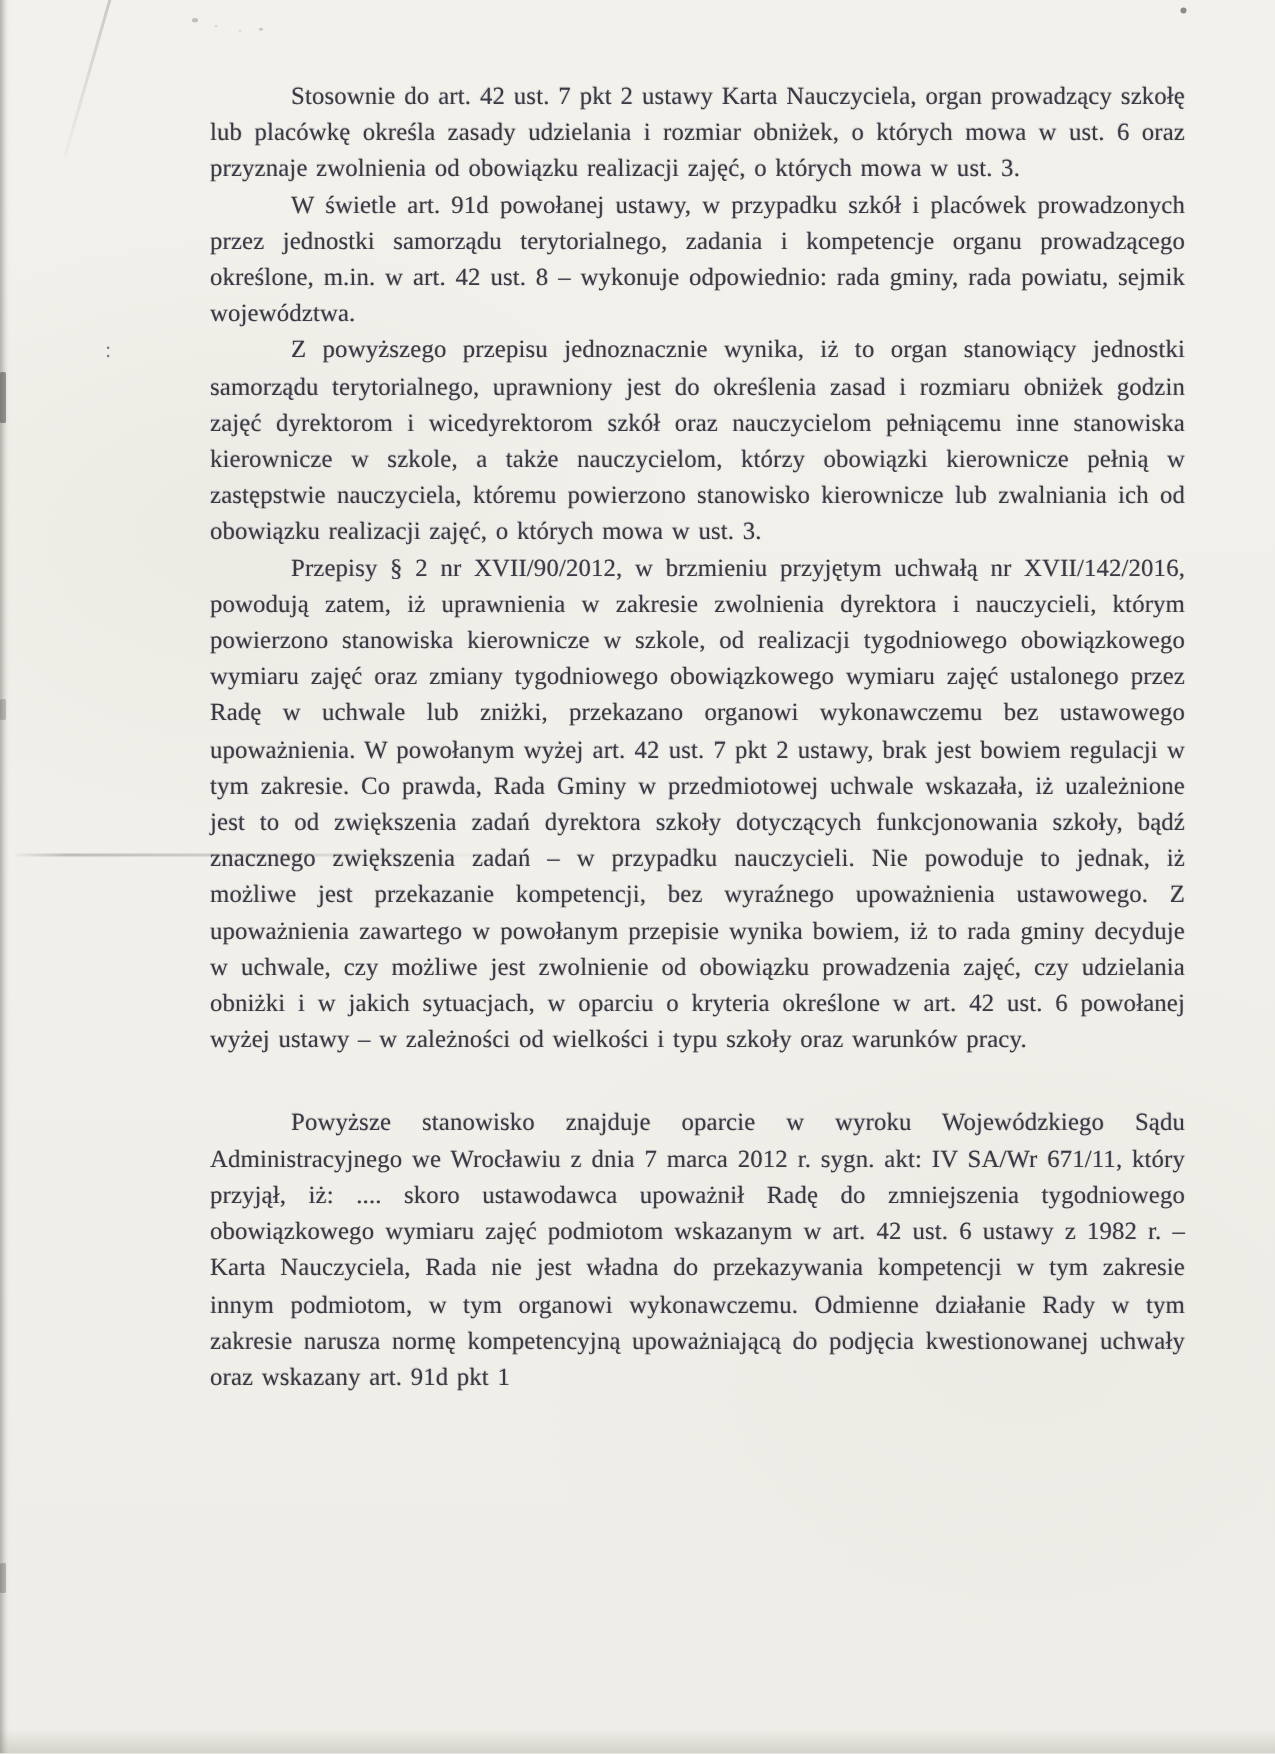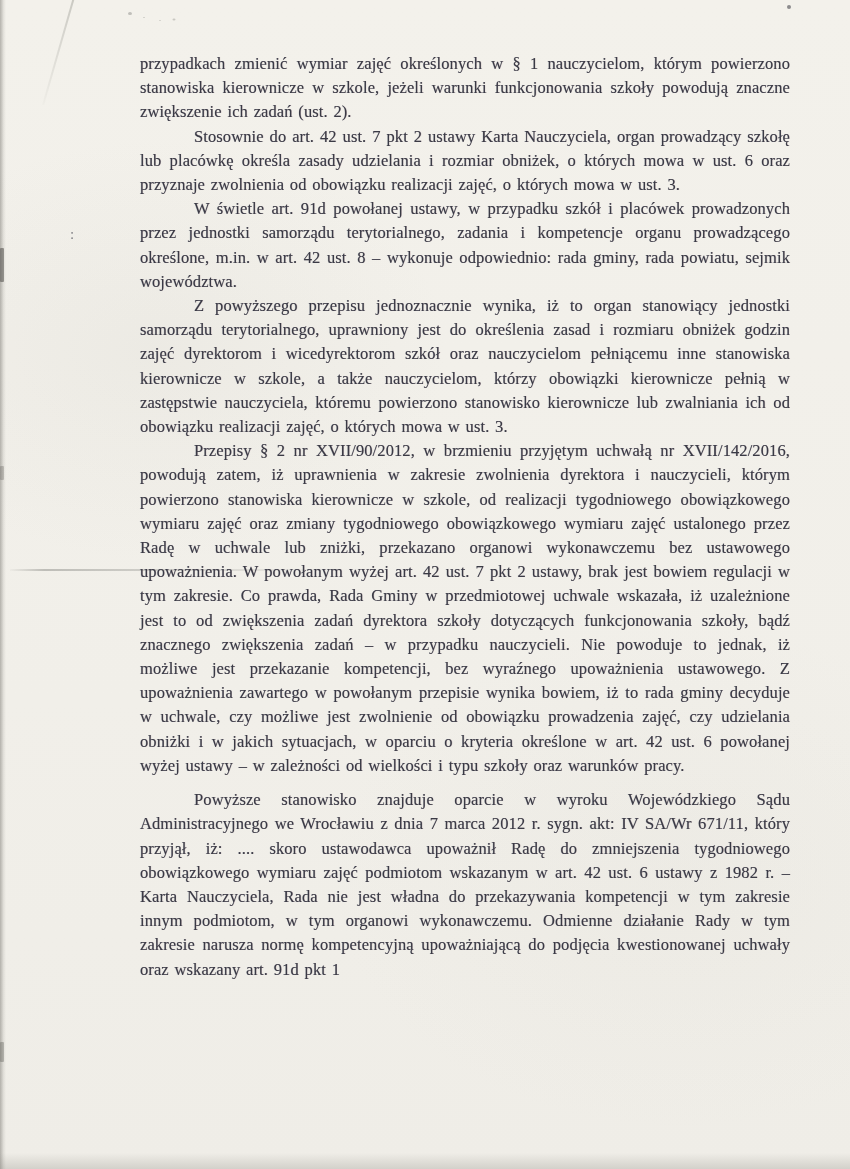--- a/index.html
+++ b/index.html
@@ -105,37 +105,36 @@
     font-size: 16.5px;
     line-height: 24.2px;
     color: #3a3a45;
     text-align: justify;
     letter-spacing: 0.1px;
     word-spacing: 1.5px;
     text-shadow: 0.4px 0.3px 0.5px rgba(105,60,80,0.28),
                  -0.4px -0.2px 0.5px rgba(45,75,100,0.22);
   }
   .indent { text-indent: 54px; }
-  .gap-before { margin-top: 10px; }
+  .gap-before { margin-top: 31px; }
 </style>
 </head>
 <body>
 
 <div class="page">
 
   <div class="crease"></div>
   <div class="scribble"></div>
   <div class="speck-tr"></div>
 
   <span class="margin-mark">:</span>
 
   <div class="fold-line"></div>
 
   <div class="text-block">
-    <p class="para">przypadkach zmienić wymiar zajęć określonych w § 1 nauczycielom, którym powierzono stanowiska kierownicze w szkole, jeżeli warunki funkcjonowania szkoły powodują znaczne zwiększenie ich zadań (ust. 2).</p>
     <p class="para indent">Stosownie do art. 42 ust. 7 pkt 2 ustawy Karta Nauczyciela, organ prowadzący szkołę lub placówkę określa zasady udzielania i rozmiar obniżek, o których mowa w ust. 6 oraz przyznaje zwolnienia od obowiązku realizacji zajęć, o których mowa w ust. 3.</p>
     <p class="para indent">W świetle art. 91d powołanej ustawy, w przypadku szkół i placówek prowadzonych przez jednostki samorządu terytorialnego, zadania i kompetencje organu prowadzącego określone, m.in. w art. 42 ust. 8 – wykonuje odpowiednio: rada gminy, rada powiatu, sejmik województwa.</p>
     <p class="para indent">Z powyższego przepisu jednoznacznie wynika, iż to organ stanowiący jednostki samorządu terytorialnego, uprawniony jest do określenia zasad i rozmiaru obniżek godzin zajęć dyrektorom i wicedyrektorom szkół oraz nauczycielom pełniącemu inne stanowiska kierownicze w szkole, a także nauczycielom, którzy obowiązki kierownicze pełnią w zastępstwie nauczyciela, któremu powierzono stanowisko kierownicze lub zwalniania ich od obowiązku realizacji zajęć, o których mowa w ust. 3.</p>
     <p class="para indent">Przepisy § 2 nr XVII/90/2012, w brzmieniu przyjętym uchwałą nr XVII/142/2016, powodują zatem, iż uprawnienia w zakresie zwolnienia dyrektora i nauczycieli, którym powierzono stanowiska kierownicze w szkole, od realizacji tygodniowego obowiązkowego wymiaru zajęć oraz zmiany tygodniowego obowiązkowego wymiaru zajęć ustalonego przez Radę w uchwale lub zniżki, przekazano organowi wykonawczemu bez ustawowego upoważnienia. W powołanym wyżej art. 42 ust. 7 pkt 2 ustawy, brak jest bowiem regulacji w tym zakresie. Co prawda, Rada Gminy w przedmiotowej uchwale wskazała, iż uzależnione jest to od zwiększenia zadań dyrektora szkoły dotyczących funkcjonowania szkoły, bądź znacznego zwiększenia zadań – w przypadku nauczycieli. Nie powoduje to jednak, iż możliwe jest przekazanie kompetencji, bez wyraźnego upoważnienia ustawowego. Z upoważnienia zawartego w powołanym przepisie wynika bowiem, iż to rada gminy decyduje w uchwale, czy możliwe jest zwolnienie od obowiązku prowadzenia zajęć, czy udzielania obniżki i w jakich sytuacjach, w oparciu o kryteria określone w art. 42 ust. 6 powołanej wyżej ustawy – w zależności od wielkości i typu szkoły oraz warunków pracy.</p>
     <p class="para indent gap-before">Powyższe stanowisko znajduje oparcie w wyroku Wojewódzkiego Sądu Administracyjnego we Wrocławiu z dnia 7 marca 2012 r. sygn. akt: IV SA/Wr 671/11, który przyjął, iż: .... skoro ustawodawca upoważnił Radę do zmniejszenia tygodniowego obowiązkowego wymiaru zajęć podmiotom wskazanym w art. 42 ust. 6 ustawy z 1982 r. – Karta Nauczyciela, Rada nie jest władna do przekazywania kompetencji w tym zakresie innym podmiotom, w tym organowi wykonawczemu. Odmienne działanie Rady w tym zakresie narusza normę kompetencyjną upoważniającą do podjęcia kwestionowanej uchwały oraz wskazany art. 91d pkt 1</p>
   </div>
 
   <div class="edge-left"></div>
   <div class="edge-tick tick-1"></div>
   <div class="edge-tick tick-2"></div>

